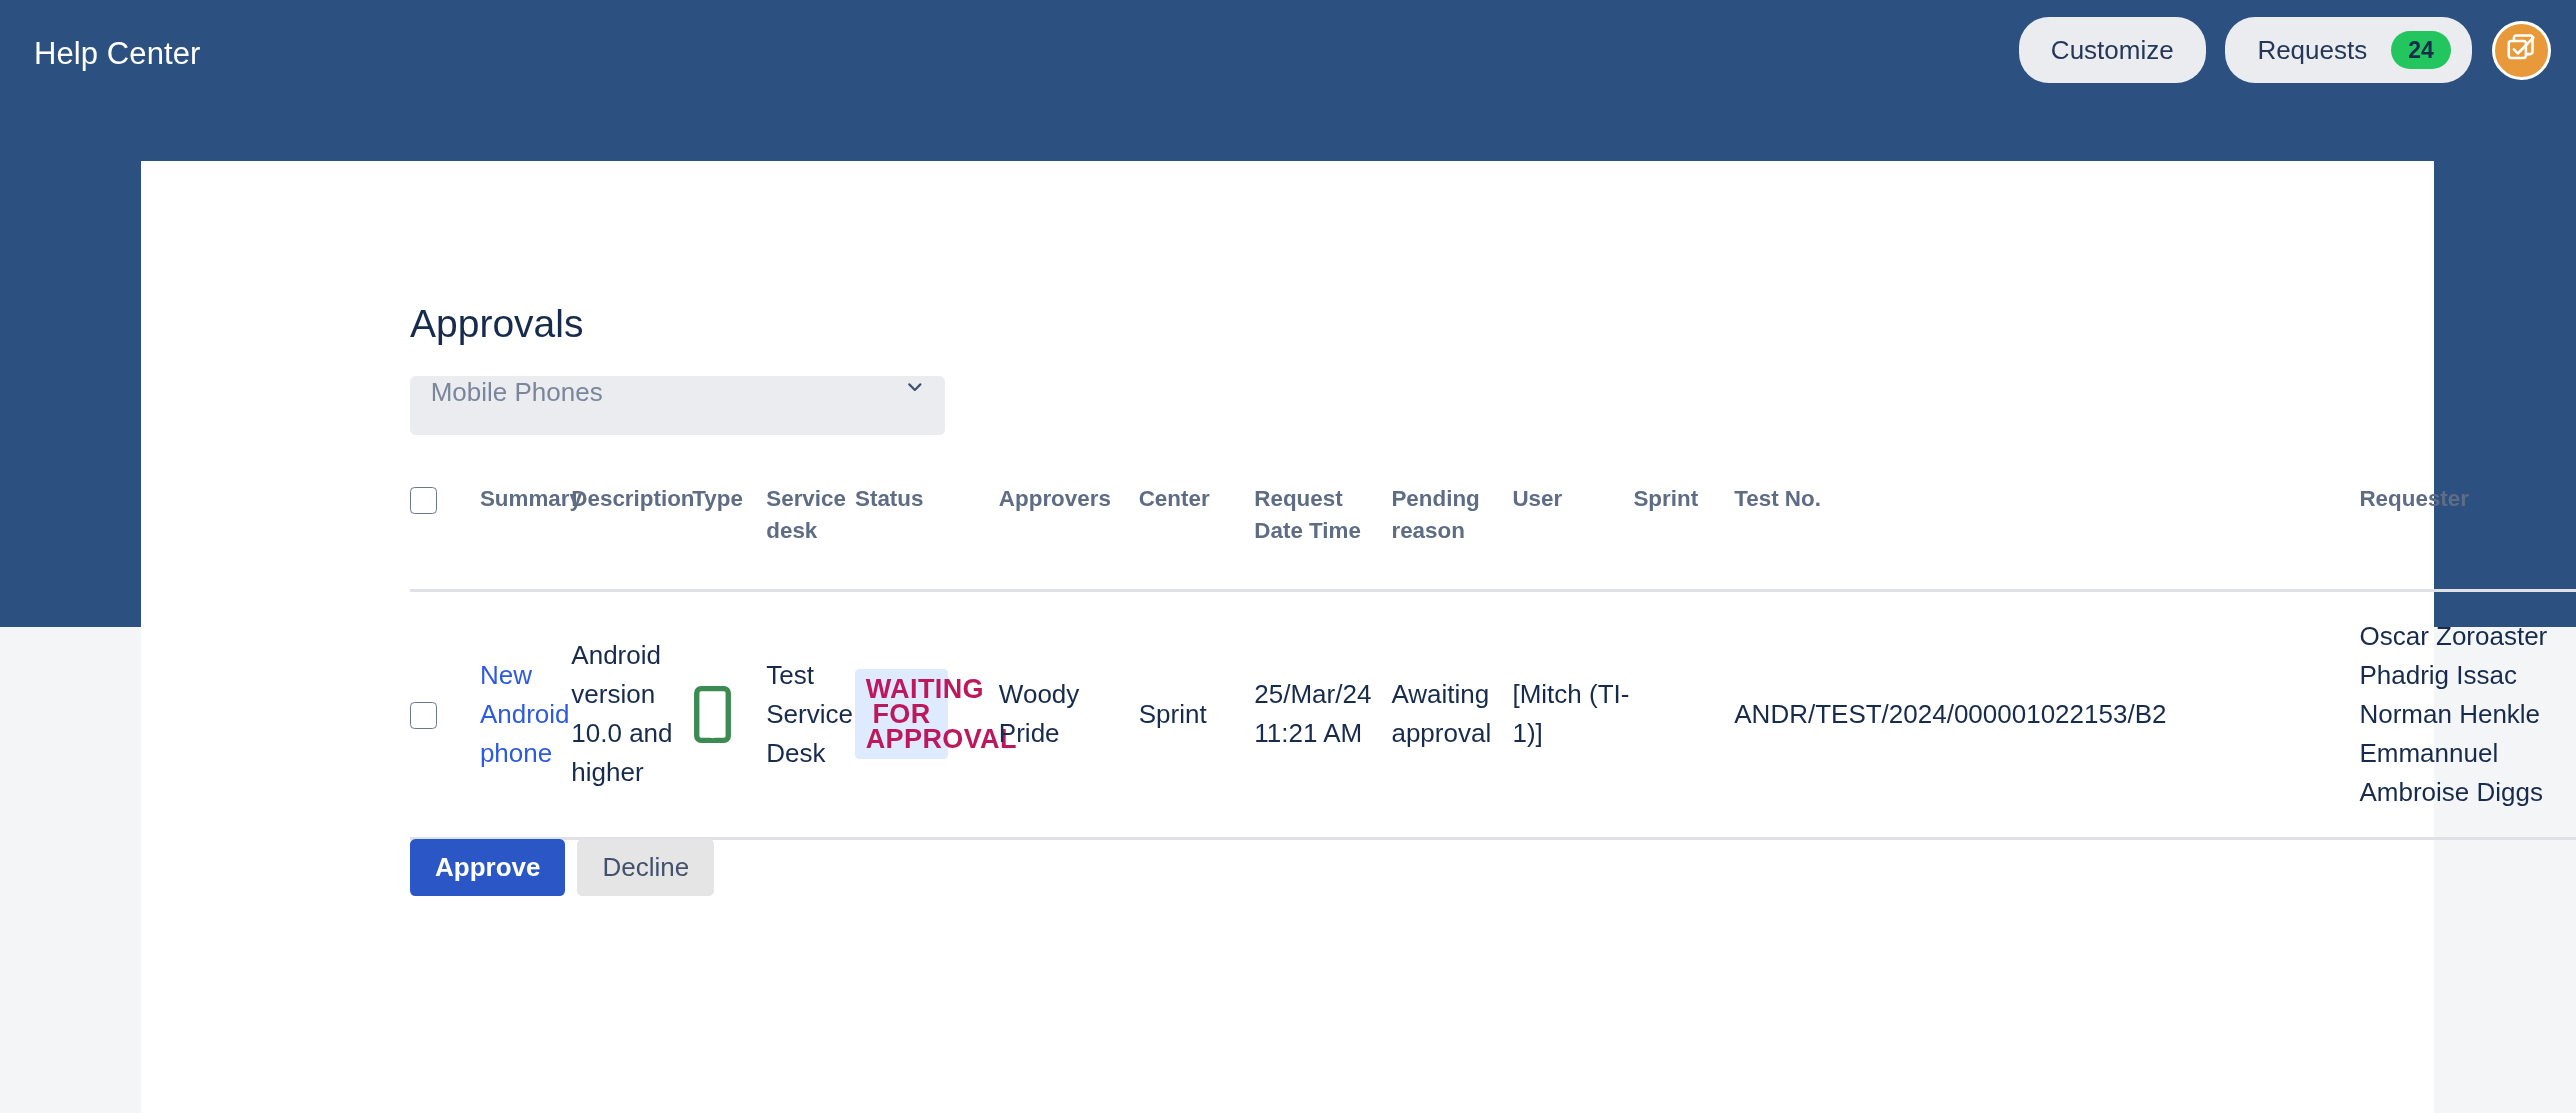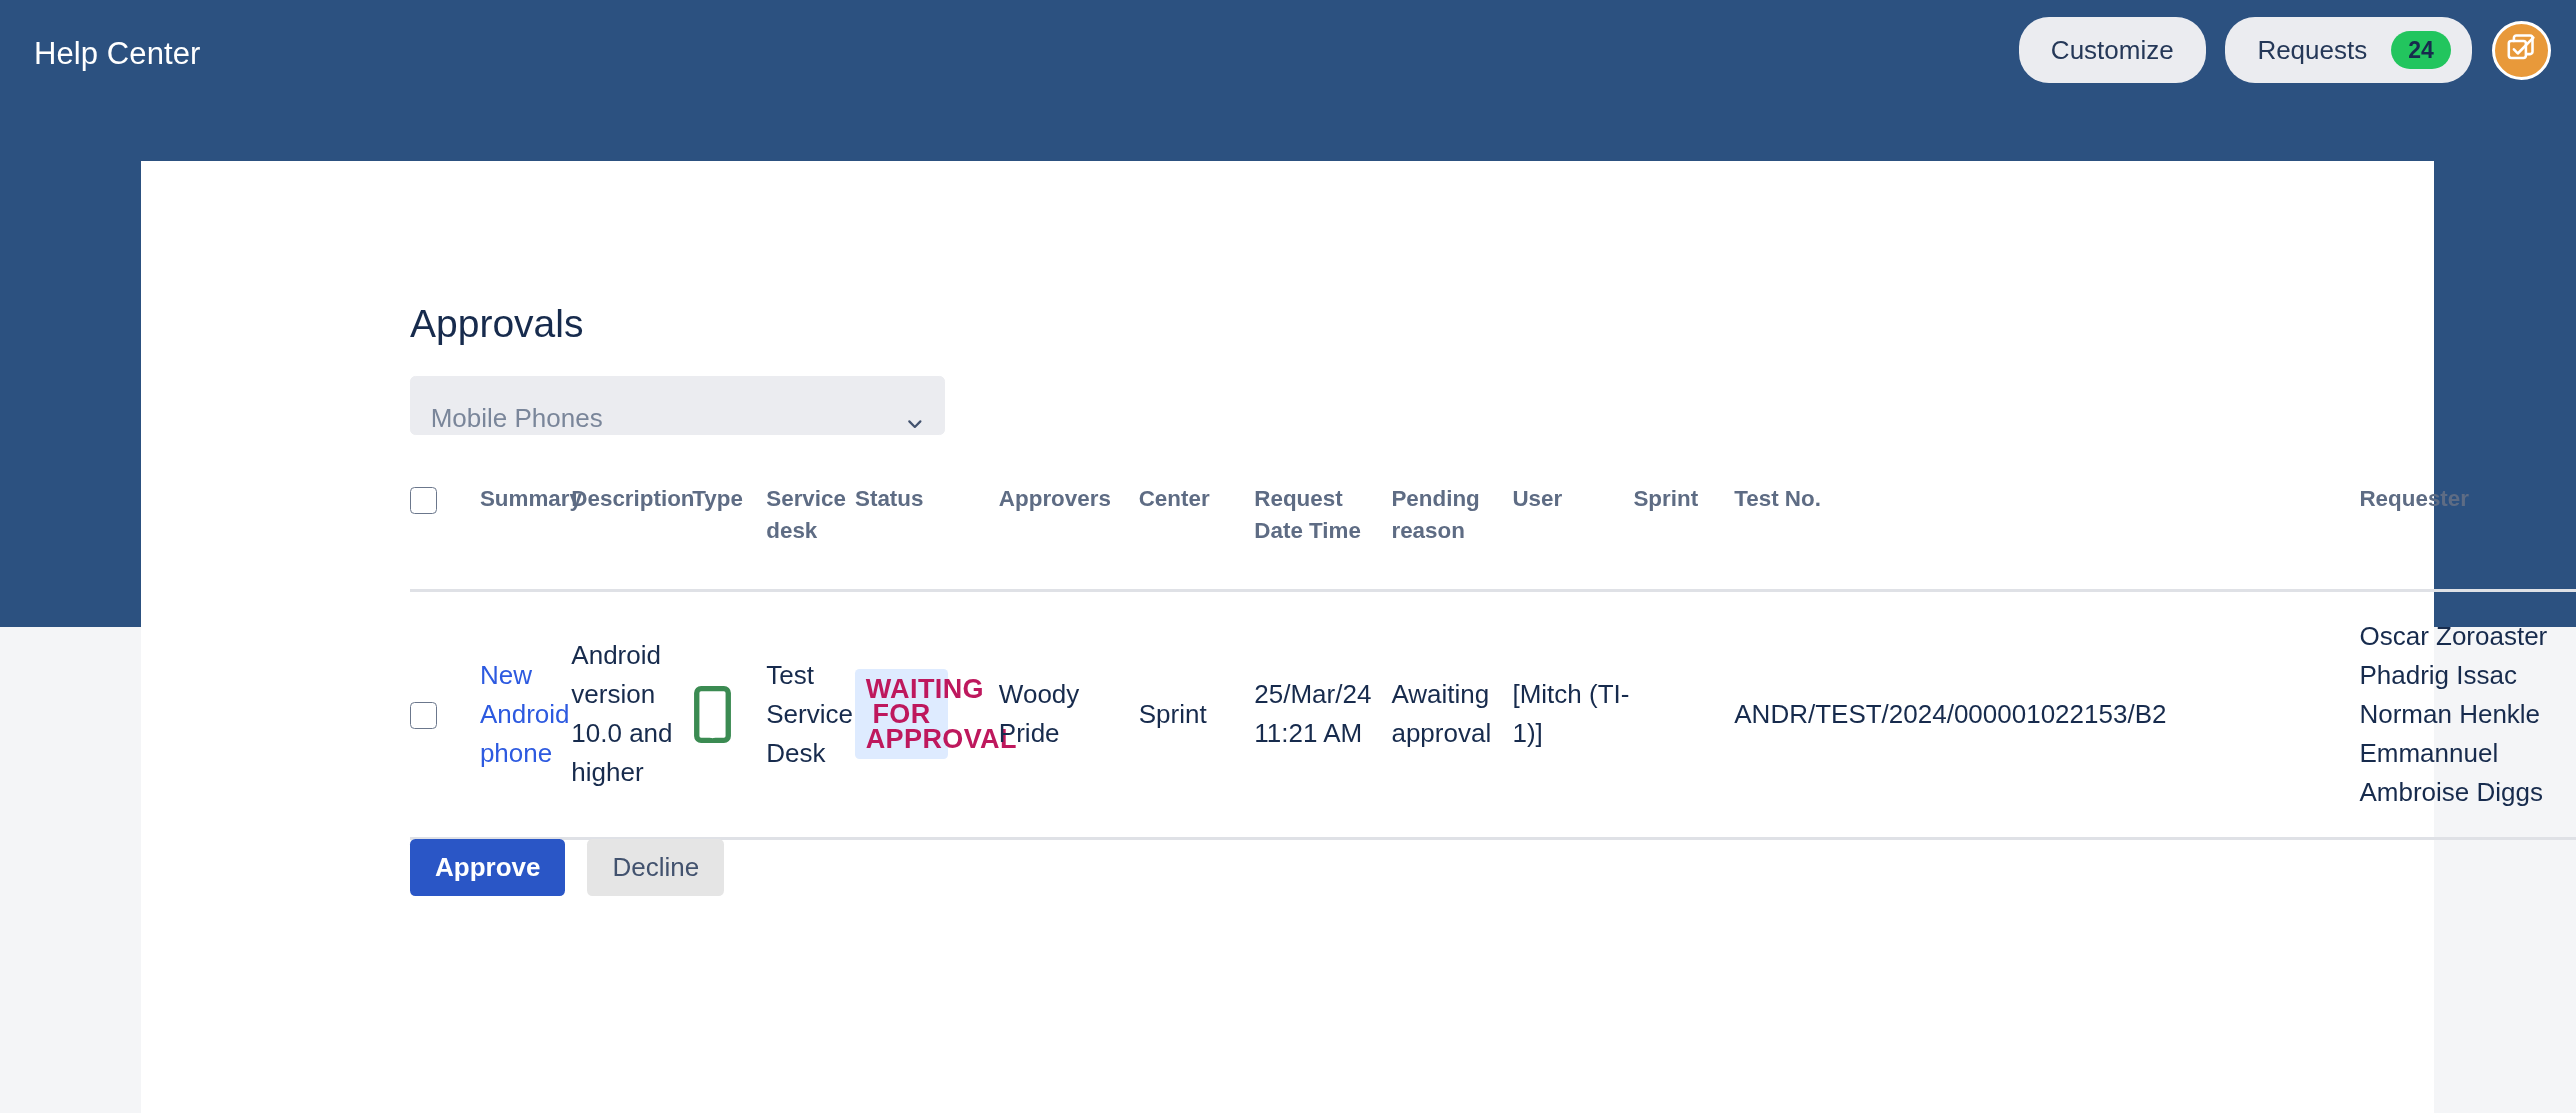--- a/index.html
+++ b/index.html
@@ -127,21 +127,21 @@
     width: 535px;
     height: 59px;
   }
   .select-box {
     width: 100%;
     height: 100%;
     background: #ebecf0;
     border: 0.9px solid #ebecf0;
     border-radius: 5.4px;
     display: flex;
-    align-items: flex-end;
+    align-items: flex-start;
     padding: 0 19.7px;
     cursor: pointer;
   }
   .select-value {
     font-size: 26px;
     color: #7a869a;
     flex: 1;
     white-space: nowrap;
   }
   .chev {
@@ -234,21 +234,21 @@
     color: #7a869a;
     white-space: nowrap;
   }
 
   
   .actions {
     position: absolute;
     left: 269px;
     top: 678px;
     display: flex;
-    gap: 22px;
+    gap: 12px;
   }
   .btn {
     font-size: 26px;
     line-height: 30px;
     border-radius: 5.4px;
     padding: 13.4px 25px;
     border: none;
     cursor: pointer;
     font-family: "Liberation Sans", sans-serif;
     white-space: nowrap;

